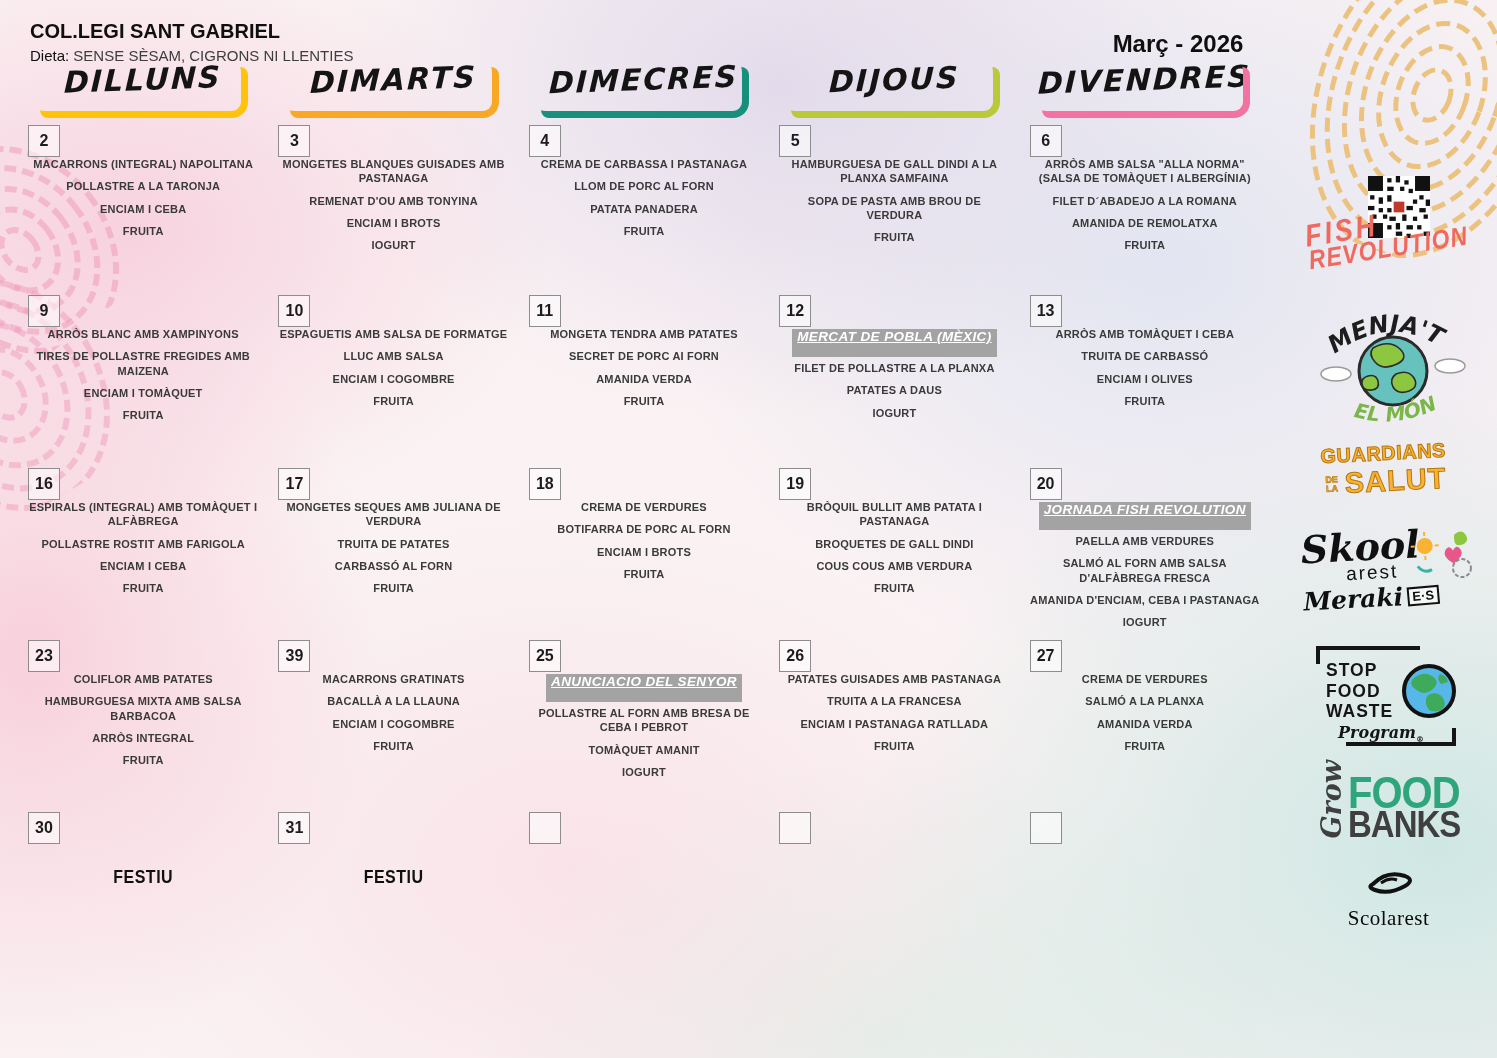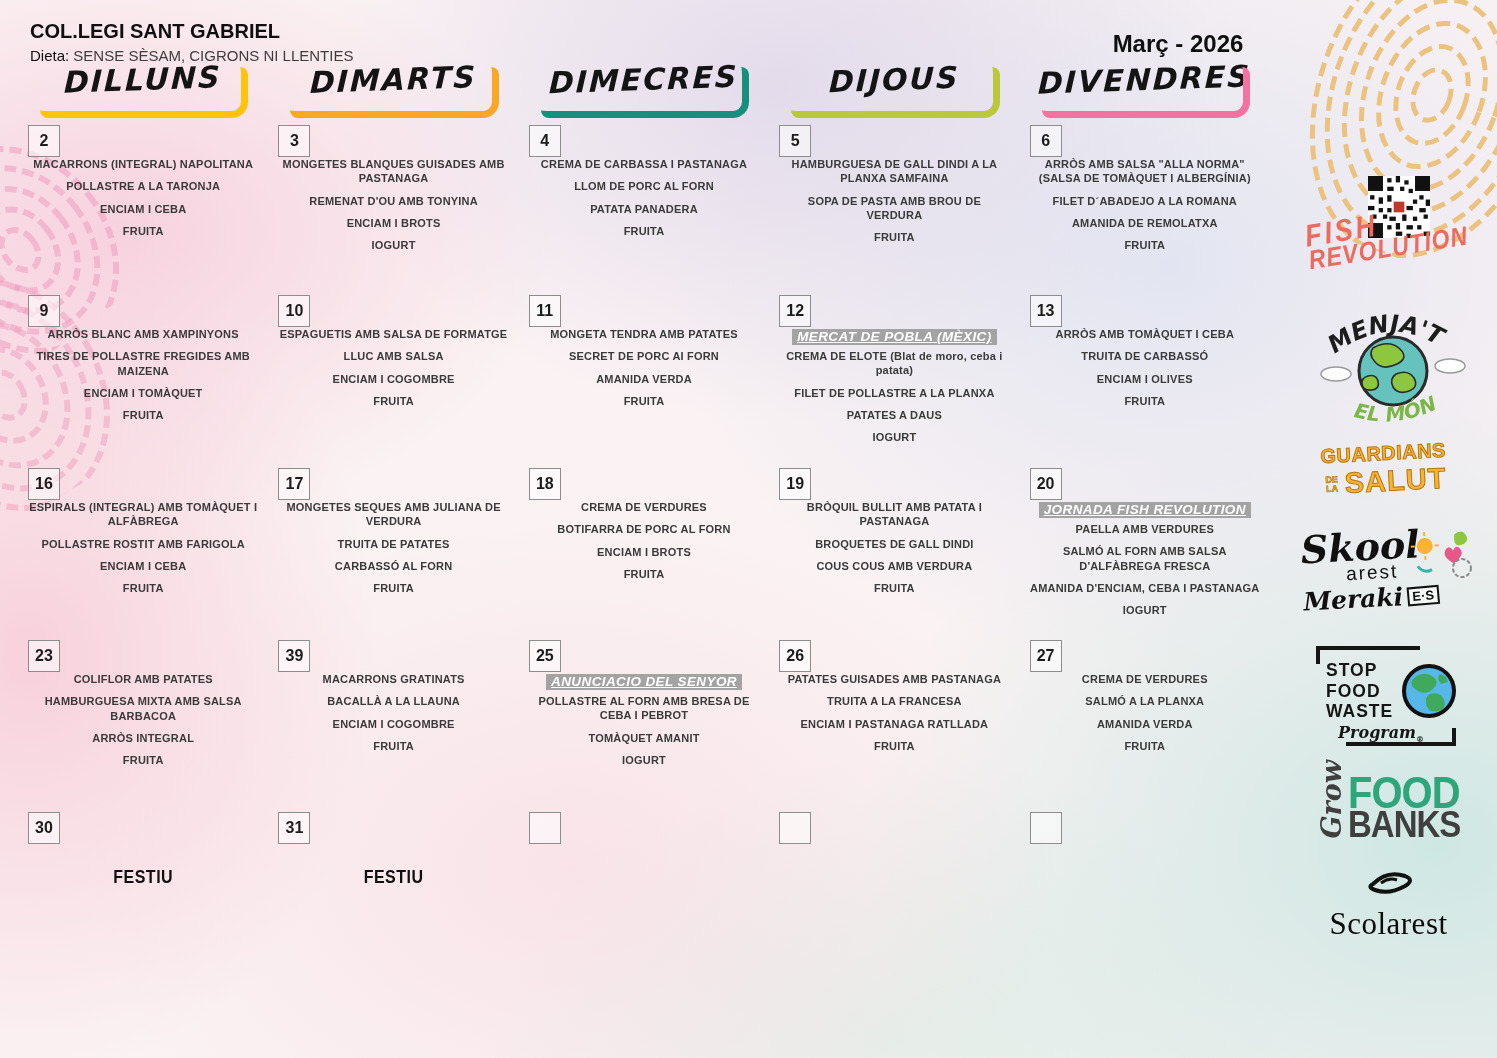--- a/index.html
+++ b/index.html
@@ -28,21 +28,21 @@
     font-weight:bold;font-style:italic;letter-spacing:2px;color:#141414;transform:rotate(-2deg) skewX(-4deg);}
   .bracket{position:absolute;left:22px;right:20px;bottom:4px;height:44px;
     border-bottom:7px solid #000;border-right:7px solid #000;
     border-bottom-right-radius:16px;border-top-right-radius:8px;border-bottom-left-radius:8px;}
   .day-cell{position:relative;padding:3px 8px 0;}
   .day-box{width:30px;height:30px;margin-left:2px;border:1px solid #8d8d8d;background:rgba(255,255,255,.55);
     display:flex;align-items:center;justify-content:center;font-size:16px;font-weight:bold;color:#1c1c1c;}
   .day-content{margin-top:0;text-align:center;}
   .menu-item{font-size:11px;font-weight:bold;color:#3a3a3a;line-height:1.3;margin-bottom:8px;letter-spacing:.2px;padding:0 2px;}
   .event-label{display:inline-block;background:#a3a3a3;color:#fff;font-size:13.5px;font-weight:bold;font-style:italic;
-    text-decoration:underline;padding:0 5px 1px;margin-bottom:4px;letter-spacing:.4px;}
+    text-decoration:underline;padding:0 5px 13px;margin-bottom:4px;letter-spacing:.4px;}
   .festiu{margin-top:24px;text-align:center;font-size:16px;font-weight:bold;letter-spacing:.5px;color:#101010;transform:scaleY(1.15);}
   
   .qr{position:absolute;left:1368px;top:176px;width:62px;height:62px;}
   .fish{position:absolute;left:1306px;top:212px;width:160px;transform:rotate(-9deg);
     font-weight:bold;font-style:italic;line-height:.95;}
   .fish .l1{display:block;font-size:27px;letter-spacing:3px;transform:scaleY(1.15);}
   .fish .l2{display:block;font-size:23px;letter-spacing:1px;transform:scaleY(1.15);}
   .menjat{position:absolute;left:1318px;top:296px;width:150px;height:140px;}
   .guardians{position:absolute;left:1314px;top:442px;width:140px;text-align:center;transform:rotate(-3deg);
     font-weight:900;-webkit-text-stroke:1px #b5770e;}
@@ -65,21 +65,21 @@
   .sfw-globe{position:absolute;right:4px;top:16px;}
   .sfw-script{font-family:"DejaVu Serif",serif;font-style:italic;font-weight:bold;font-size:16px;margin:1px 0 0 26px;}
   .sfw-reg{font-size:8px;vertical-align:sub;}
   .grow{position:absolute;left:1318px;top:760px;display:flex;align-items:flex-end;gap:3px;}
   .grow-vert{writing-mode:vertical-rl;transform:rotate(180deg);font-family:"DejaVu Serif",serif;
     font-weight:bold;font-style:italic;font-size:27px;color:#3f3f3f;line-height:1;}
   .gfb{display:flex;flex-direction:column;line-height:.84;}
   .gfb-food{font-size:40px;font-weight:900;letter-spacing:-1px;transform:scaleY(1.1);}
   .gfb-banks{font-size:33px;font-weight:900;color:#3f3f3f;letter-spacing:-1px;transform:scaleY(1.1);}
   .scolarest{position:absolute;left:1316px;top:868px;width:145px;text-align:center;}
-  .sco-text{font-family:"Liberation Serif",serif;font-size:31px;color:#0b0b0b;letter-spacing:.5px;}
+  .sco-text{font-family:"Liberation Serif",serif;font-size:21px;color:#0b0b0b;letter-spacing:.5px;}
   
   .obs{position:absolute;left:200px;top:998px;width:980px;font-size:12px;color:#262626;}
   .obs-label{font-weight:bold;text-decoration:underline;margin-right:6px;color:#0f0f0f;}
 </style>
 </head>
 <body>
 
 <div class="page">
 
   <svg class="fp" style="right:-55px;top:-70px;width:240px;height:330px;transform:rotate(20deg);opacity:.95;" viewBox="0 0 240 330">
@@ -259,21 +259,20 @@
 
     </div>
   </div>
       <div class="day-cell">
     <div class="day-box">
       <span class="day-num">12</span>
     </div>
     <div class="day-content">
       <div class="event-label" style="background: rgb(163, 163, 163);">MERCAT DE POBLA (MÈXIC)</div>
       <div class="day-menu">
-            <div class="menu-item">CREMA DE ELOTE (Blat de moro, ceba i patata)</div>
             <div class="menu-item">FILET DE POLLASTRE A LA PLANXA</div>
             <div class="menu-item">PATATES A DAUS</div>
             <div class="menu-item">IOGURT</div>
           </div>
       
     </div>
   </div>
       <div class="day-cell">
     <div class="day-box">
       <span class="day-num">13</span>

